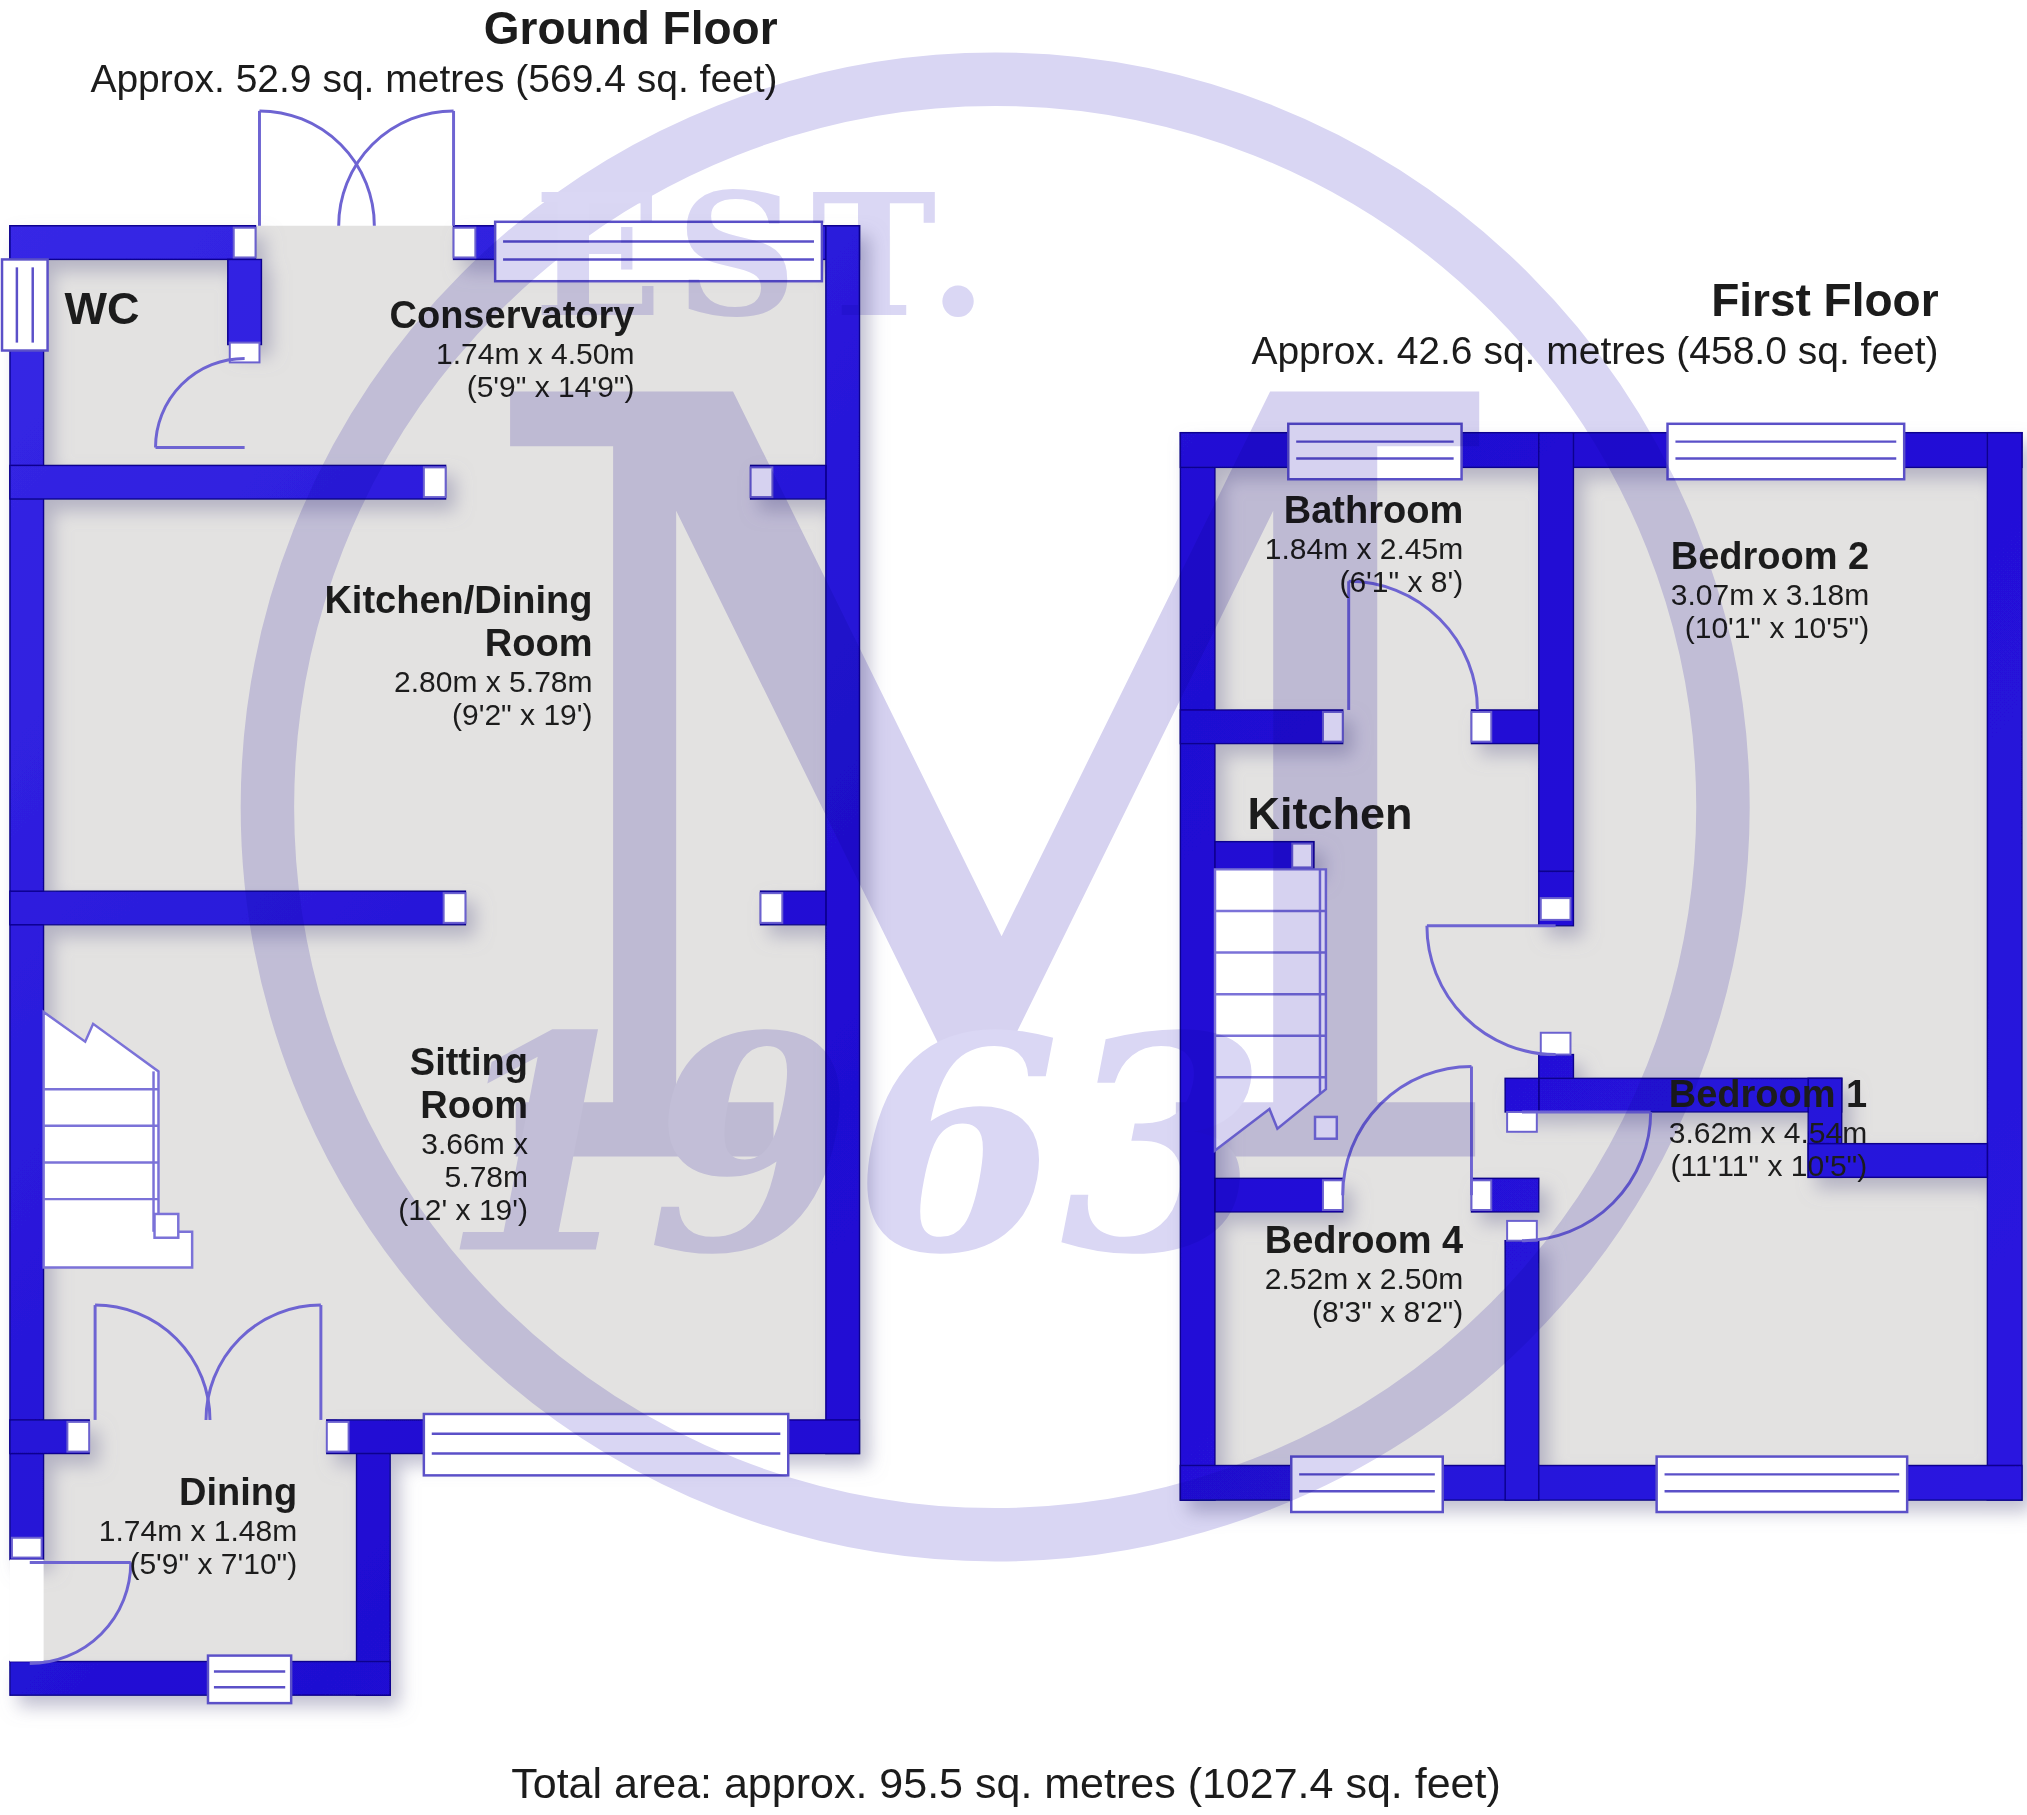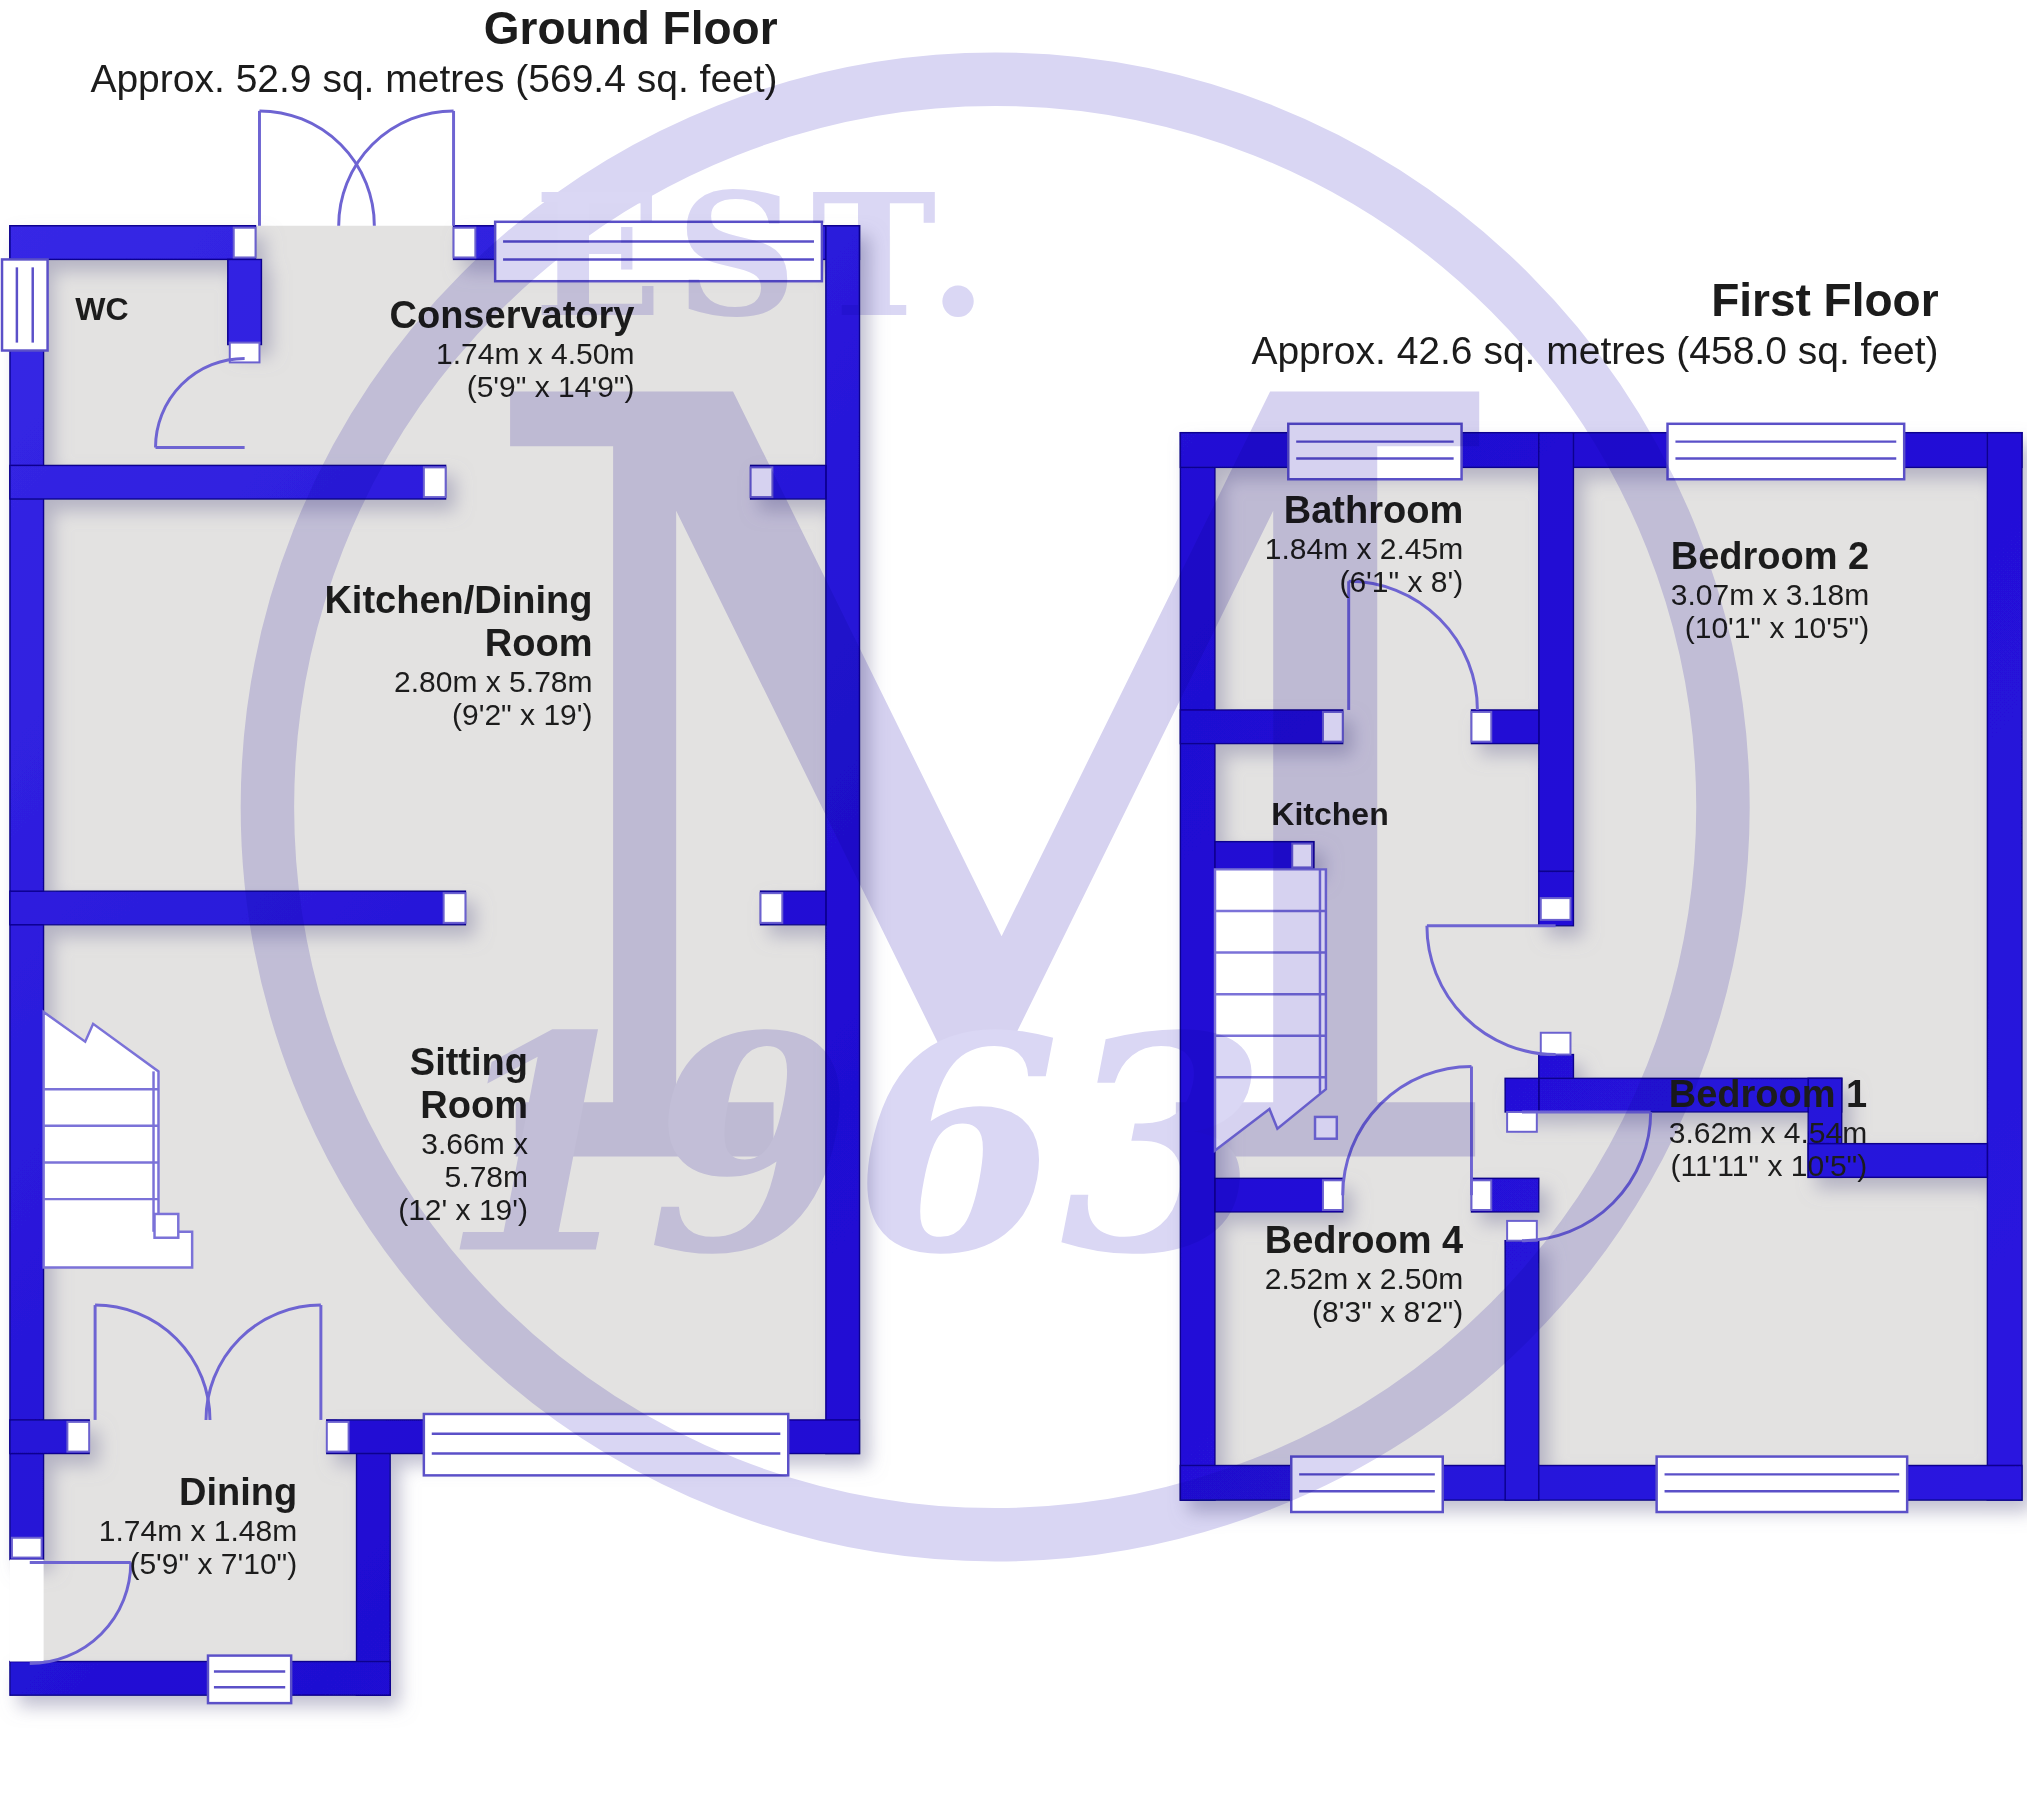--- a/index.html
+++ b/index.html
@@ -11,21 +11,21 @@
   svg.watermark { mix-blend-mode:multiply; pointer-events:none; z-index:30; }
   svg.plan { z-index:1; }
   .label {
     position:absolute; transform:translate(-50%,-50%); text-align:right;
     color:#1c1c1c; z-index:20; white-space:nowrap;
   }
   .floor-title .t1 { font-weight:bold; font-size:46px; line-height:1.05; }
   .floor-title .t2 { font-size:39px; line-height:1.4; }
   .room-name { font-weight:bold; font-size:38px; line-height:1.13; }
   .dims { font-size:30px; line-height:1.1; }
-  .lbl-wc .room-name, .lbl-landing .room-name { font-size:32px; }
+  .lbl-wc .room-name, .lbl-landing .room-name { font-size:45px; }
   .lbl-kitchen { white-space:normal; width:327px; }
   .lbl-sitting { white-space:normal; width:168px;margin-top:40px; }
   .footer-text { font-size:43px; }
   .wm-est { font-family:"DejaVu Serif", serif; font-weight:bold; font-size:170px; letter-spacing:14px; }
   .wm-m   { font-family:"DejaVu Serif", serif; font-size:1060px; }
   .wm-year{ font-family:"DejaVu Serif", serif; font-weight:bold; font-style:italic; font-size:300px; }
 </style>
 </head>
 <body>
 
@@ -261,20 +261,21 @@
     <div class="dims">3.62m x 4.54m</div>
     <div class="dims">(11'11" x 10'5")</div>
   </div>
 
   <div class="label" style="left:1364px; top:1273px;">
     <div class="room-name">Bedroom 4</div>
     <div class="dims">2.52m x 2.50m</div>
     <div class="dims">(8'3" x 8'2")</div>
   </div>
 
+  <div class="label footer-text" style="left:1006px; top:1783px;">Total area: approx. 95.5 sq. metres (1027.4 sq. feet)</div>
 
   <svg class="watermark" viewBox="0 0 2048 1834">
     <circle cx="1005" cy="815" r="735" fill="none" stroke="#d9d6f3" stroke-width="54"></circle>
     <text class="wm-m" x="1005" y="1168" text-anchor="middle" fill="#d6d2f0">M</text>
     <text class="wm-est" x="775" y="318" text-anchor="middle" fill="#dad7f4">EST.</text>
     <text class="wm-year" x="862" y="1262" text-anchor="middle" fill="#dad7f4">1963</text>
   </svg>
 
 </div>
 

